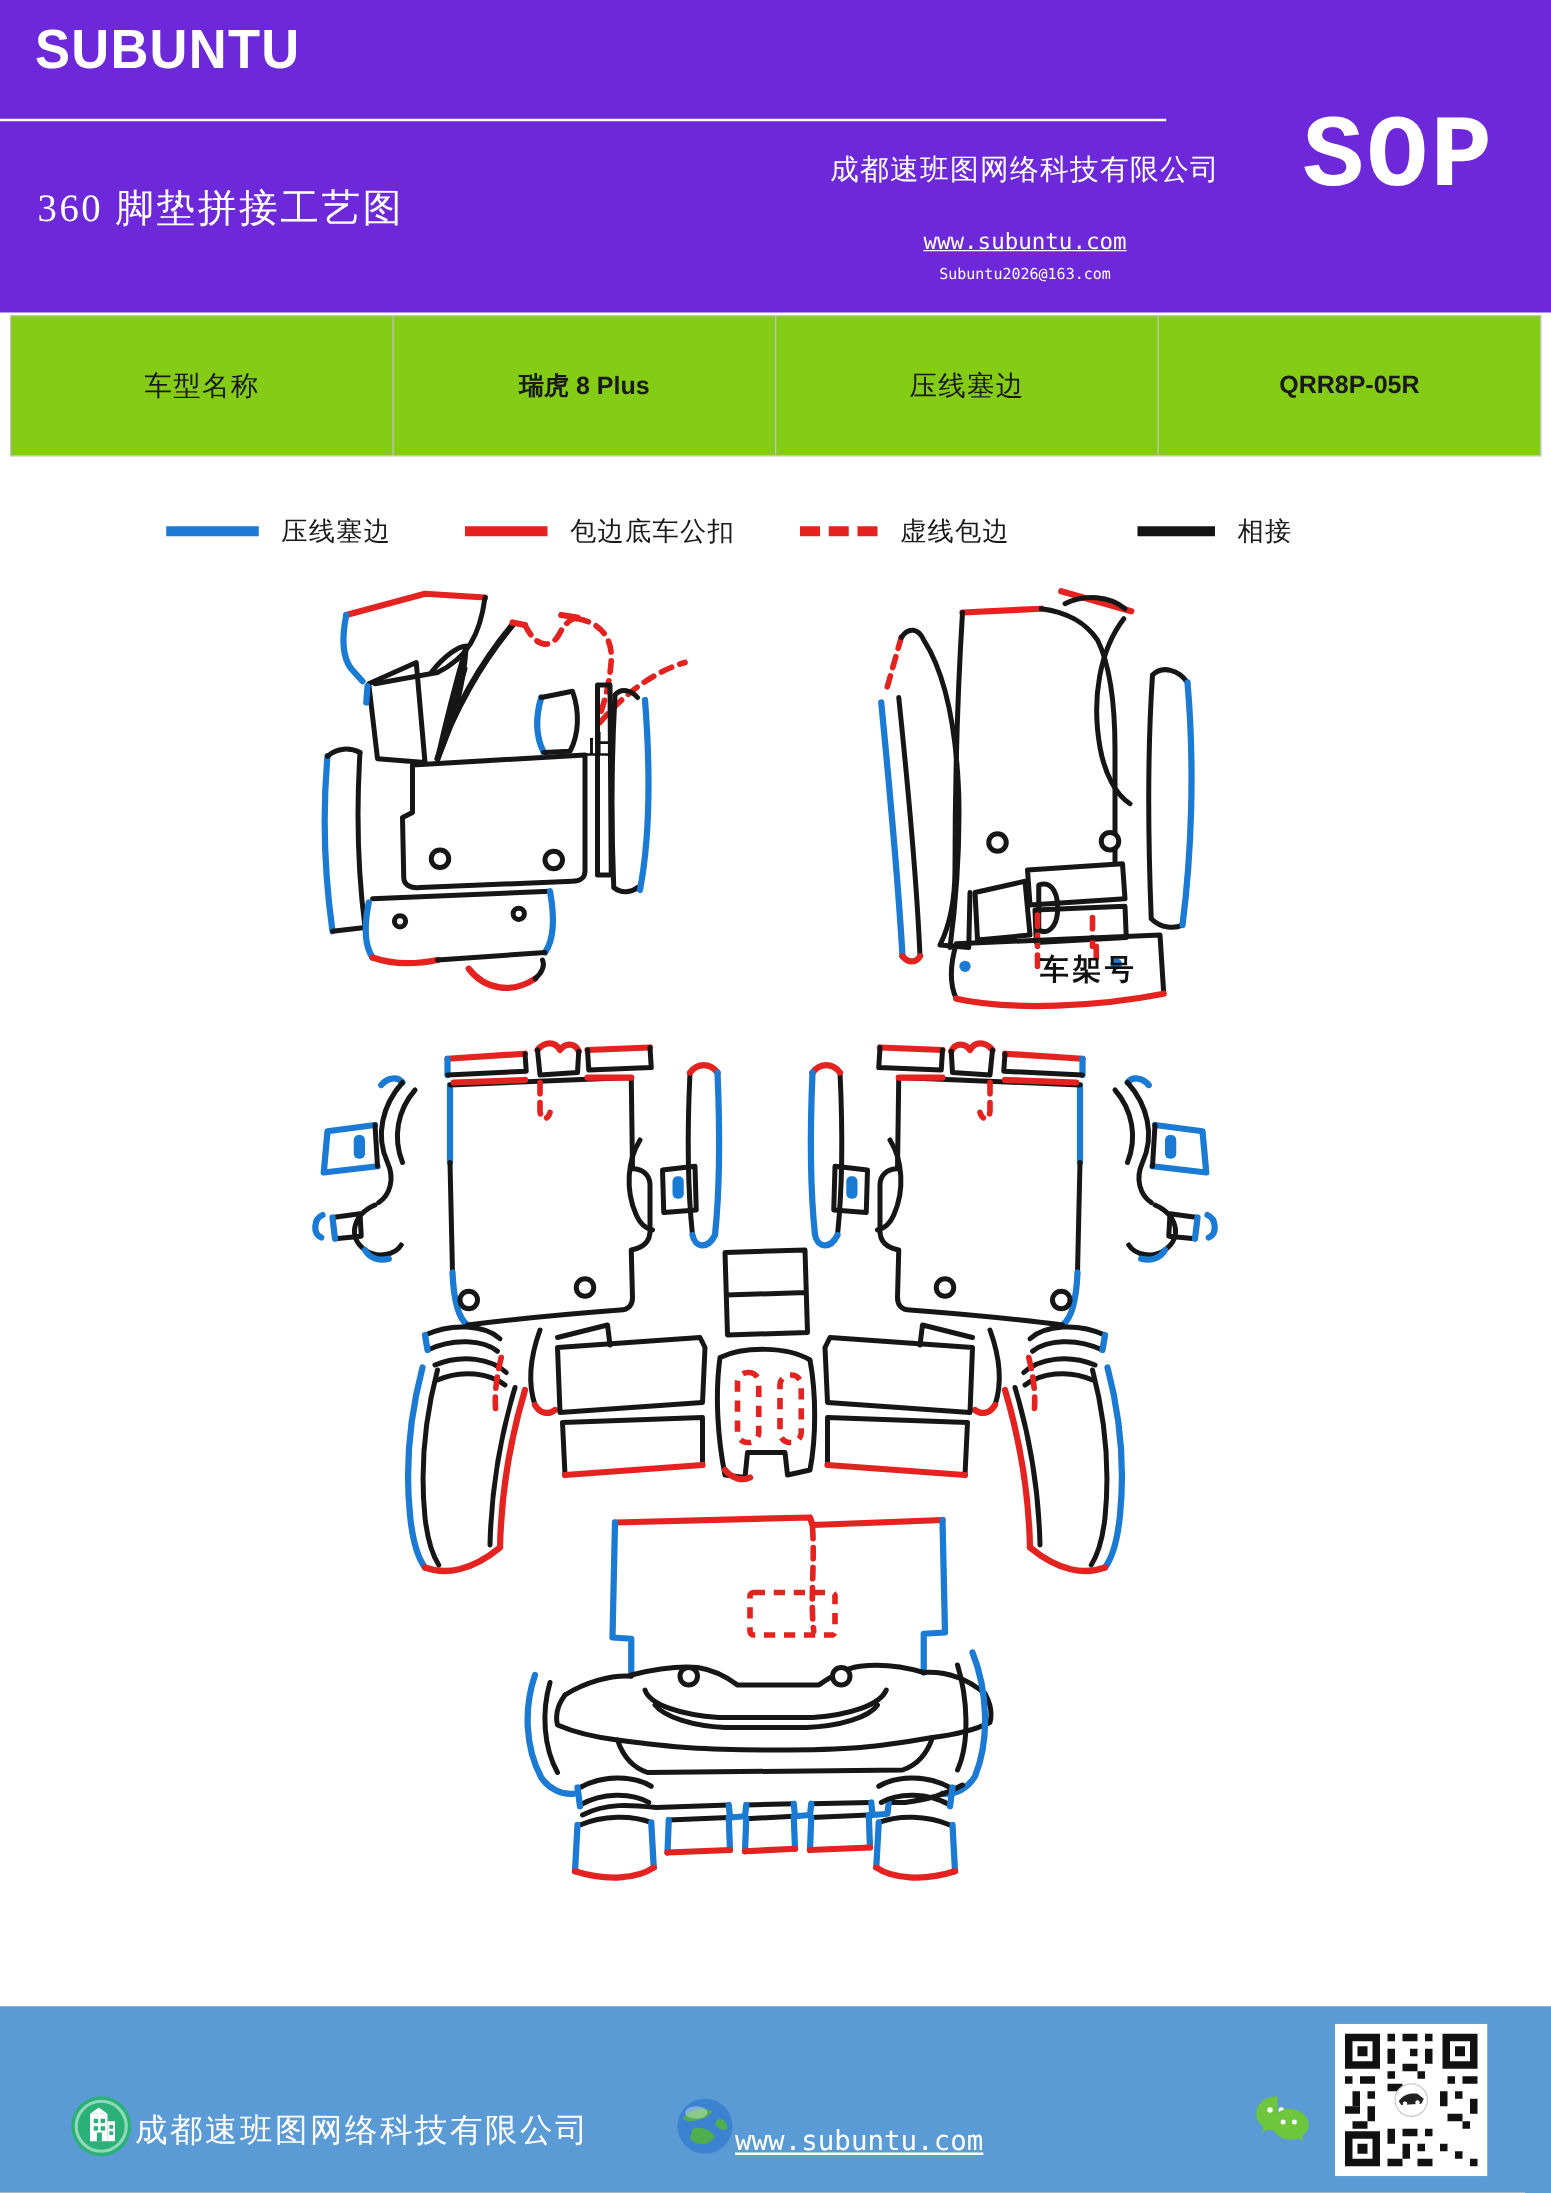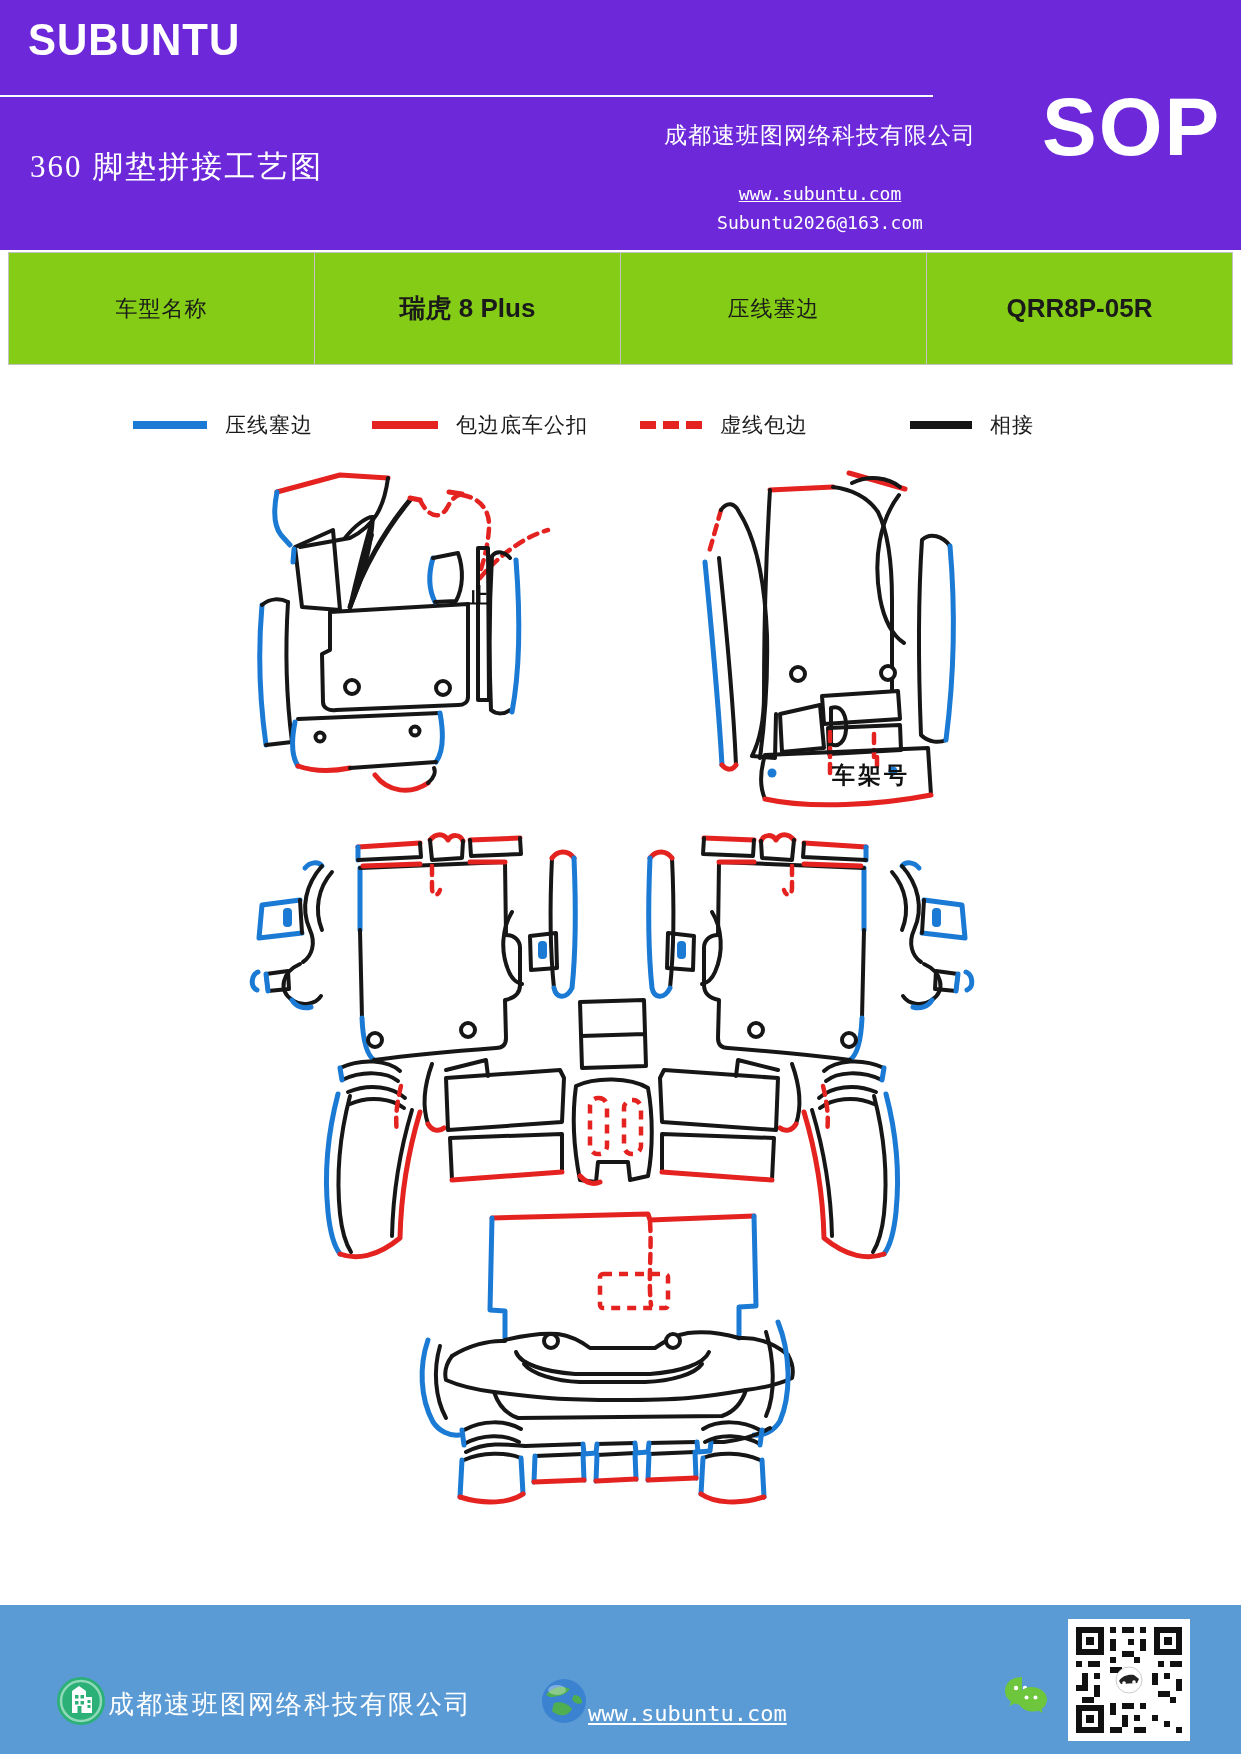--- a/index.html
+++ b/index.html
@@ -10,29 +10,29 @@
   .logo{position:absolute;left:28px;top:16px;font-family:"Liberation Sans",sans-serif;
         font-weight:800;font-size:42px;letter-spacing:1px;color:#fff;transform:scaleY(1.05);}
   .hrule{position:absolute;left:0;top:95px;width:933px;height:2px;background:#fff;}
   .doc-title{position:absolute;left:30px;top:146px;font-size:31px;color:#fff;letter-spacing:2px;}
   .company{position:absolute;left:630px;top:120px;width:380px;text-align:center;
            font-size:23px;color:#fff;letter-spacing:1px;}
   .weburl{position:absolute;left:700px;top:183px;width:240px;text-align:center;
           font-family:"DejaVu Sans Mono",monospace;font-size:18px;color:#fff;
           text-decoration:underline;}
   .email{position:absolute;left:660px;top:212px;width:320px;text-align:center;
-         font-family:"DejaVu Sans Mono",monospace;font-size:18px;color:#fff;}
-  .sop{position:absolute;left:1042px;top:80px;font-family:Liberation Sans, sans-serif;
+         font-family:"DejaVu Sans Mono",monospace;font-size:12px;color:#fff;}
+  .sop{position:absolute;left:1042px;top:80px;font-family:Liberation Mono, monospace;
        font-weight:800;font-size:82px;color:#fff;letter-spacing:2px;}
   
   .tbl{position:absolute;left:8px;top:252px;width:1225px;height:113px;
        border-collapse:collapse;table-layout:fixed;background:#84cc16;}
   .tbl td{border:1px solid #c3c3c3;text-align:center;vertical-align:middle;}
   .tbl .lab{font-size:22px;letter-spacing:1px;}
-  .tbl .val{font-family:"Liberation Sans",sans-serif;font-size:26px;font-weight:600;}
+  .tbl .val{font-family:"Liberation Sans",sans-serif;font-size:20px;font-weight:600;}
   
   .legend{position:absolute;left:0;top:404px;width:1241px;height:42px;}
   .litem{position:absolute;top:0;height:42px;display:flex;align-items:center;}
   .sw{display:inline-block;margin-right:18px;}
   .sw-blue{width:74px;height:8px;background:#1a7ad4;}
   .sw-red{width:66px;height:8px;background:#e42320;}
   .sw-dash{width:62px;height:0;border-top:8px dashed #e42320;}
   .sw-black{width:62px;height:8px;background:#141414;}
   .ltext{font-size:21px;letter-spacing:1px;}
   

